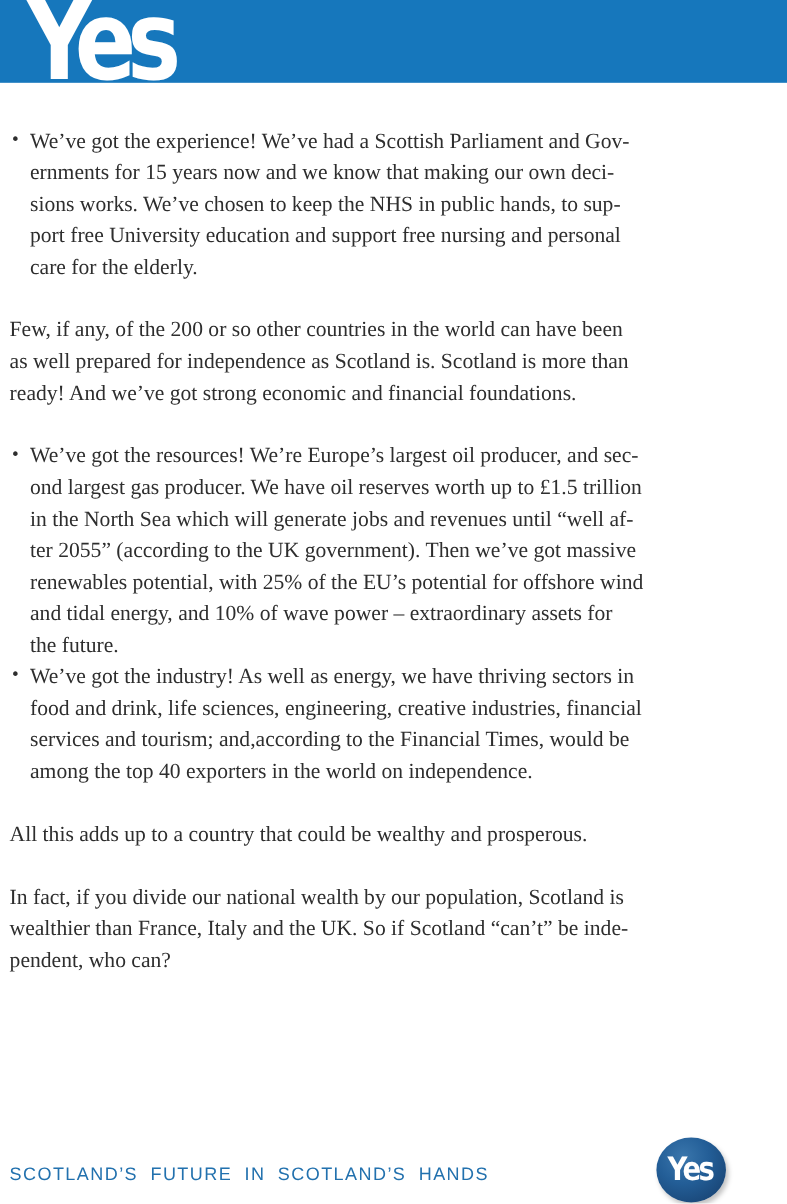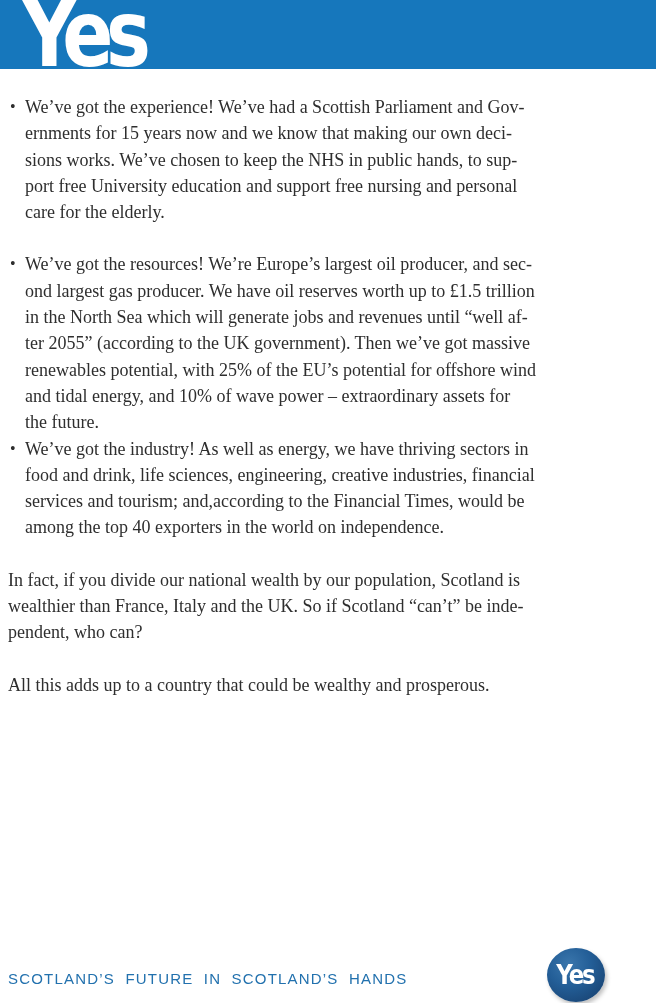--- a/index.html
+++ b/index.html
@@ -43,21 +43,21 @@
     transform: scaleX(0.82);
     transform-origin: left bottom;
     white-space: nowrap;
   }
 
   
   .content {
     position: absolute;
     top: 69px; left: 0;
     width: 656px;
-    padding: 25px 8px 0 8px;
+    padding: 35px 8px 0 8px;
     font-size: 18px;
     line-height: 26.3px;
   }
   .content p, .content ul {
     margin: 0 0 26px 0;
     padding: 0;
   }
   .content ul { list-style: none; }
   .content li {
     position: relative;
@@ -130,40 +130,43 @@
   <main class="content">
 
     <ul>
       <li class="lines">We’ve got the experience! We’ve had a Scottish Parliament and Gov-
 ernments for 15 years now and we know that making our own deci-
 sions works. We’ve chosen to keep the NHS in public hands, to sup-
 port free University education and support free nursing and personal
 care for the elderly.</li>
     </ul>
 
+    <p class="lines">Few, if any, of the 200 or so other countries in the world can have been
+as well prepared for independence as Scotland is. Scotland is more than
+ready! And we’ve got strong economic and financial foundations.</p>
 
     <ul>
       <li class="lines">We’ve got the resources! We’re Europe’s largest oil producer, and sec-
 ond largest gas producer. We have oil reserves worth up to £1.5 trillion
 in the North Sea which will generate jobs and revenues until “well af-
 ter 2055” (according to the UK government). Then we’ve got massive
 renewables potential, with 25% of the EU’s potential for offshore wind
 and tidal energy, and 10% of wave power – extraordinary assets for
 the future.</li>
       <li class="lines">We’ve got the industry! As well as energy, we have thriving sectors in
 food and drink, life sciences, engineering, creative industries, financial
 services and tourism; and,according to the Financial Times, would be
 among the top 40 exporters in the world on independence.</li>
     </ul>
 
+    <p class="lines">All this adds up to a country that could be wealthy and prosperous.</p>
+
     <p class="lines">In fact, if you divide our national wealth by our population, Scotland is
 wealthier than France, Italy and the UK. So if Scotland “can’t” be inde-
 pendent, who can?</p>
-
-    <p class="lines">All this adds up to a country that could be wealthy and prosperous.</p>
 
   </main>
 
   <footer class="footer">
     <div class="tagline">SCOTLAND’S FUTURE IN SCOTLAND’S HANDS</div>
     <div class="badge">
       <span>Yes</span>
     </div>
   </footer>
 

